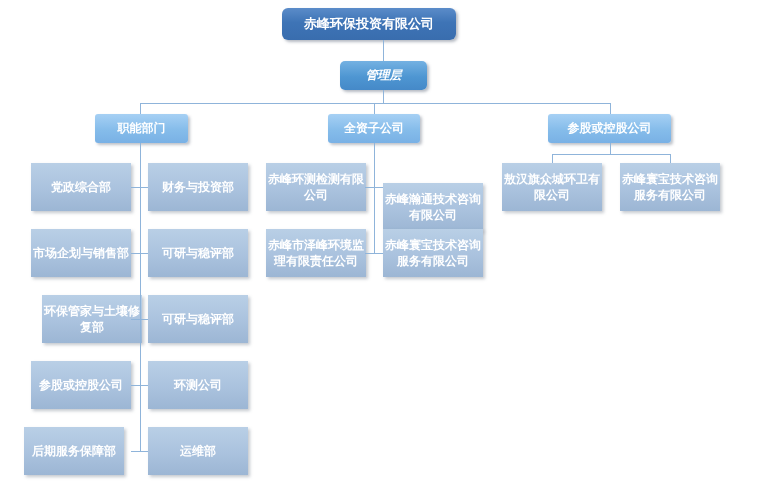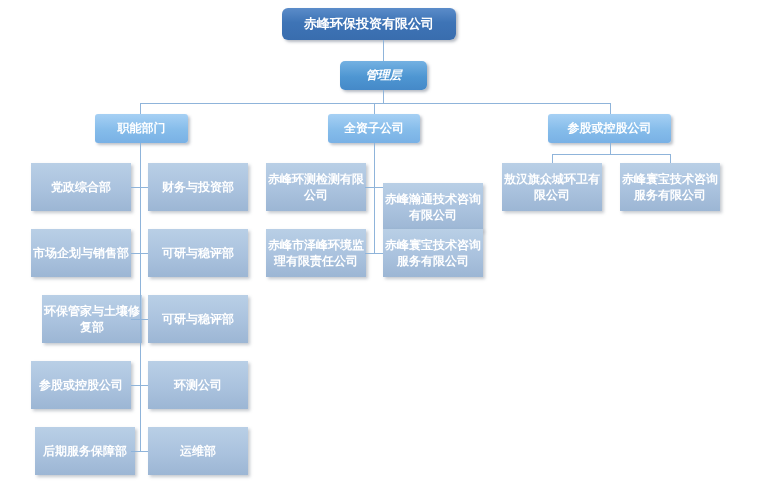--- a/index.html
+++ b/index.html
@@ -62,21 +62,21 @@
   <div class="box branch-box b3">参股或控股公司</div>
 
   <div class="box child-box" style="left:31px;top:163px;">党政综合部</div>
   <div class="box child-box" style="left:148px;top:163px;">财务与投资部</div>
   <div class="box child-box" style="left:31px;top:229px;">市场企划与销售部</div>
   <div class="box child-box" style="left:148px;top:229px;">可研与稳评部</div>
   <div class="box child-box" style="left:42px;top:295px;">环保管家与土壤修复部</div>
   <div class="box child-box" style="left:148px;top:295px;">可研与稳评部</div>
   <div class="box child-box" style="left:31px;top:361px;">参股或控股公司</div>
   <div class="box child-box" style="left:148px;top:361px;">环测公司</div>
-  <div class="box child-box" style="left:35px;top:427px;">后期服务保障部</div>
+  <div class="box child-box" style="left:24px;top:427px;">后期服务保障部</div>
   <div class="box child-box" style="left:148px;top:427px;">运维部</div>
 
   <div class="box child-box" style="left:266px;top:163px;">赤峰环测检测有限公司</div>
   <div class="box child-box" style="left:383px;top:163px;margin-top:20px;">赤峰瀚通技术咨询有限公司</div>
   <div class="box child-box" style="left:266px;top:229px;">赤峰市泽峰环境监理有限责任公司</div>
   <div class="box child-box" style="left:383px;top:229px;">赤峰寰宝技术咨询服务有限公司</div>
 
   <div class="box child-box" style="left:502px;top:163px;">敖汉旗众城环卫有限公司</div>
   <div class="box child-box" style="left:620px;top:163px;">赤峰寰宝技术咨询服务有限公司</div>
 

